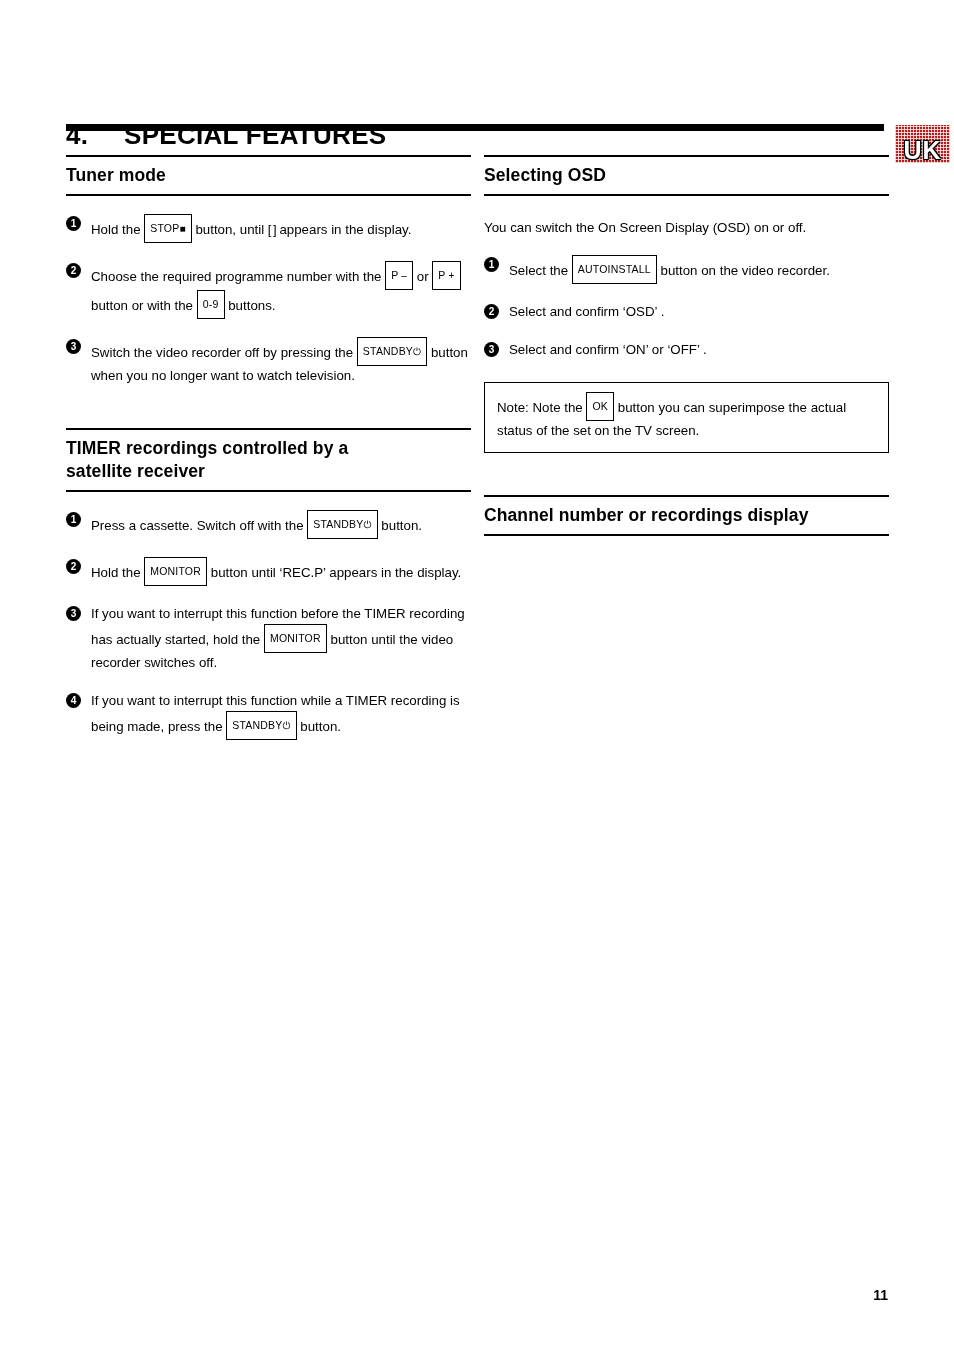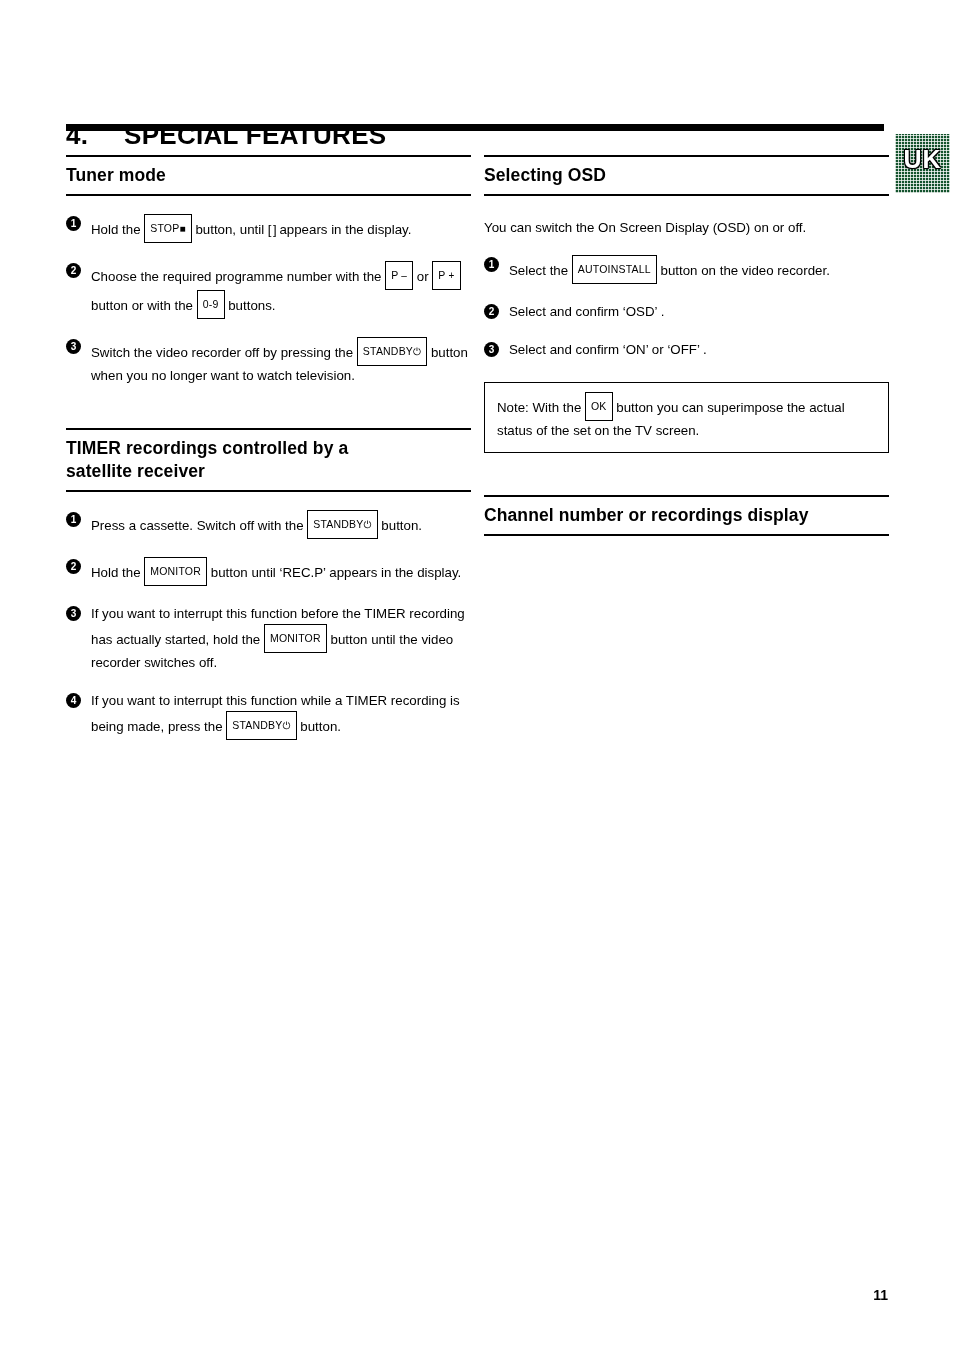--- a/index.html
+++ b/index.html
@@ -46,24 +46,24 @@
     top: 124px;
     width: 818px;
     height: 7px;
     background: #000;
   }
 
   
   .uk-box {
     position: absolute;
     left: 895px;
-    top: 134px;
+    top: 125px;
     width: 55px;
-    height: 59px;
-    background: #14532d;
+    height: 38px;
+    background: #b91c1c;
     overflow: hidden;
   }
   .uk-box .hatch {
     position: absolute;
     inset: 0;
     background-image:
       repeating-linear-gradient(0deg, rgba(255,255,255,0.75) 0 1px, transparent 1px 3px),
       repeating-linear-gradient(90deg, rgba(255,255,255,0.75) 0 1px, transparent 1px 3px);
   }
   .uk-label {
@@ -295,21 +295,21 @@
         <span>Select and confirm ‘OSD’ .</span>
       </div>
 
       <div class="step">
         <span class="bullet">3</span>
         <span>Select and confirm ‘ON’ or ‘OFF’ .</span>
       </div>
 
       <div class="note-box">
         <b class="inline">Note:</b>
-        <span>With the</span>
+        <span>Note the</span>
         <span class="key"><span>OK</span></span>
         <span>button you can superimpose the actual status of the set on the TV screen.</span>
       </div>
     </div>
 
     <div class="gap-lg"></div>
 
     <div class="section">
       <div class="sec-rule-top"></div>
       <h2 class="sec-title">Channel number or recordings display</h2>

